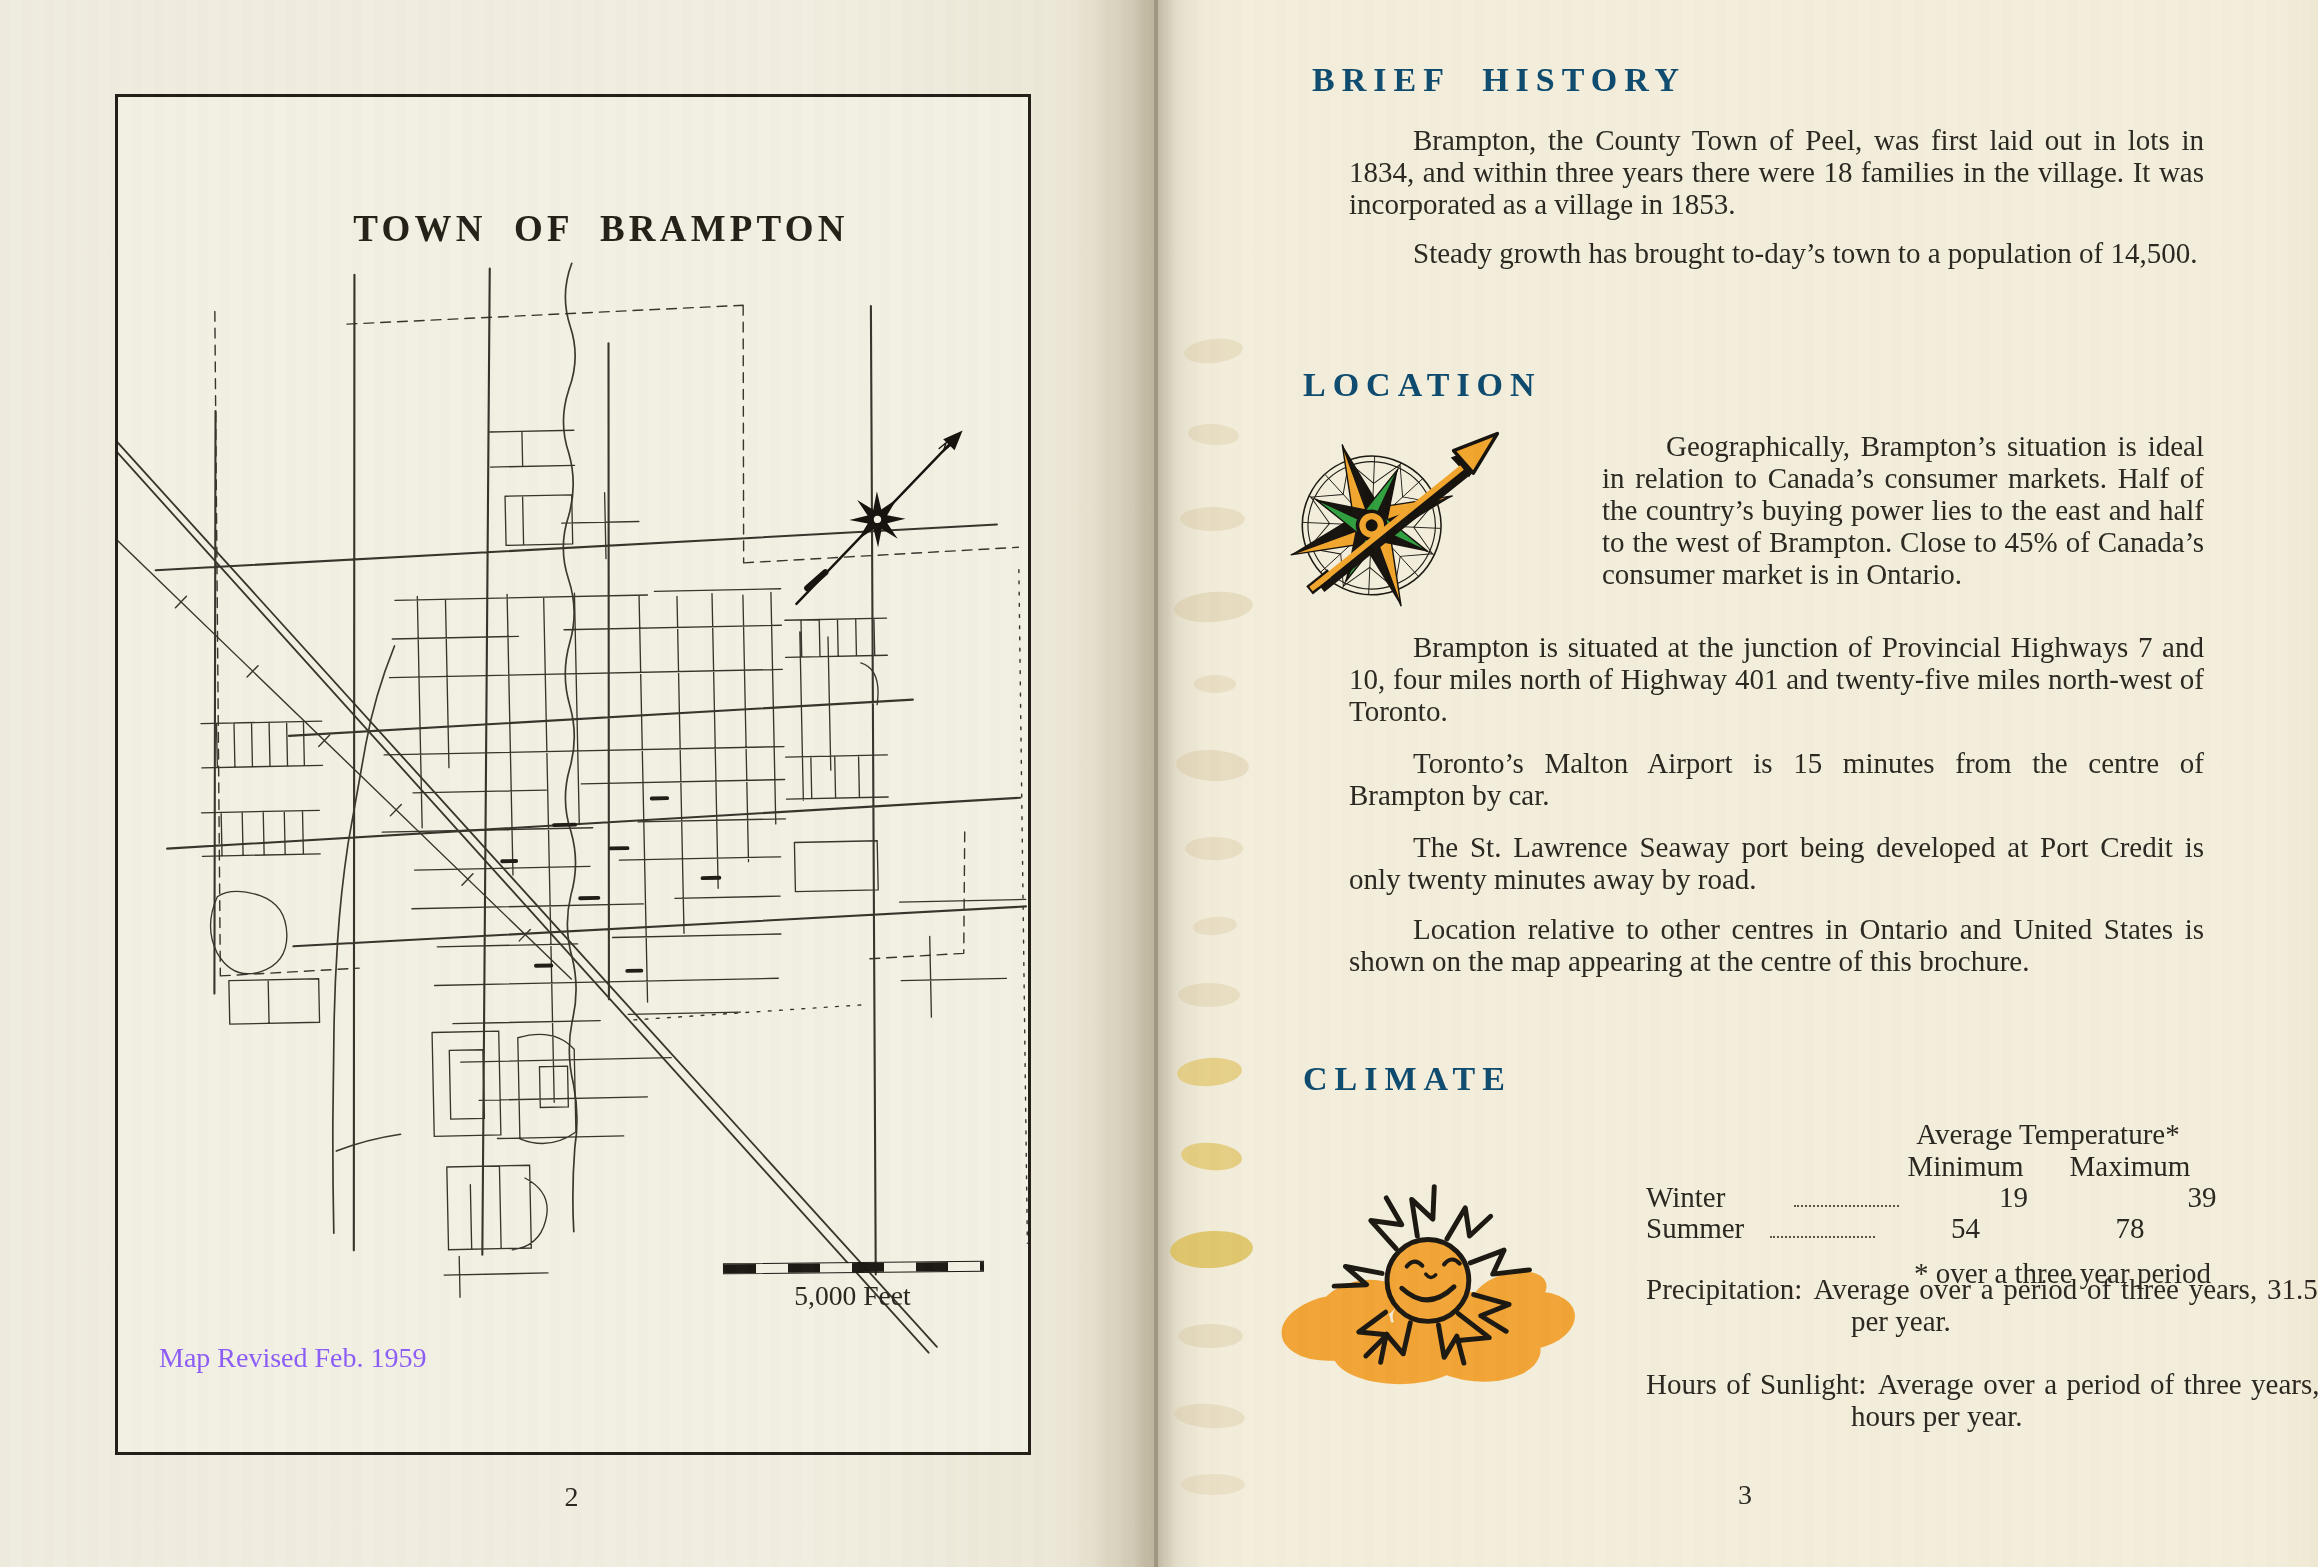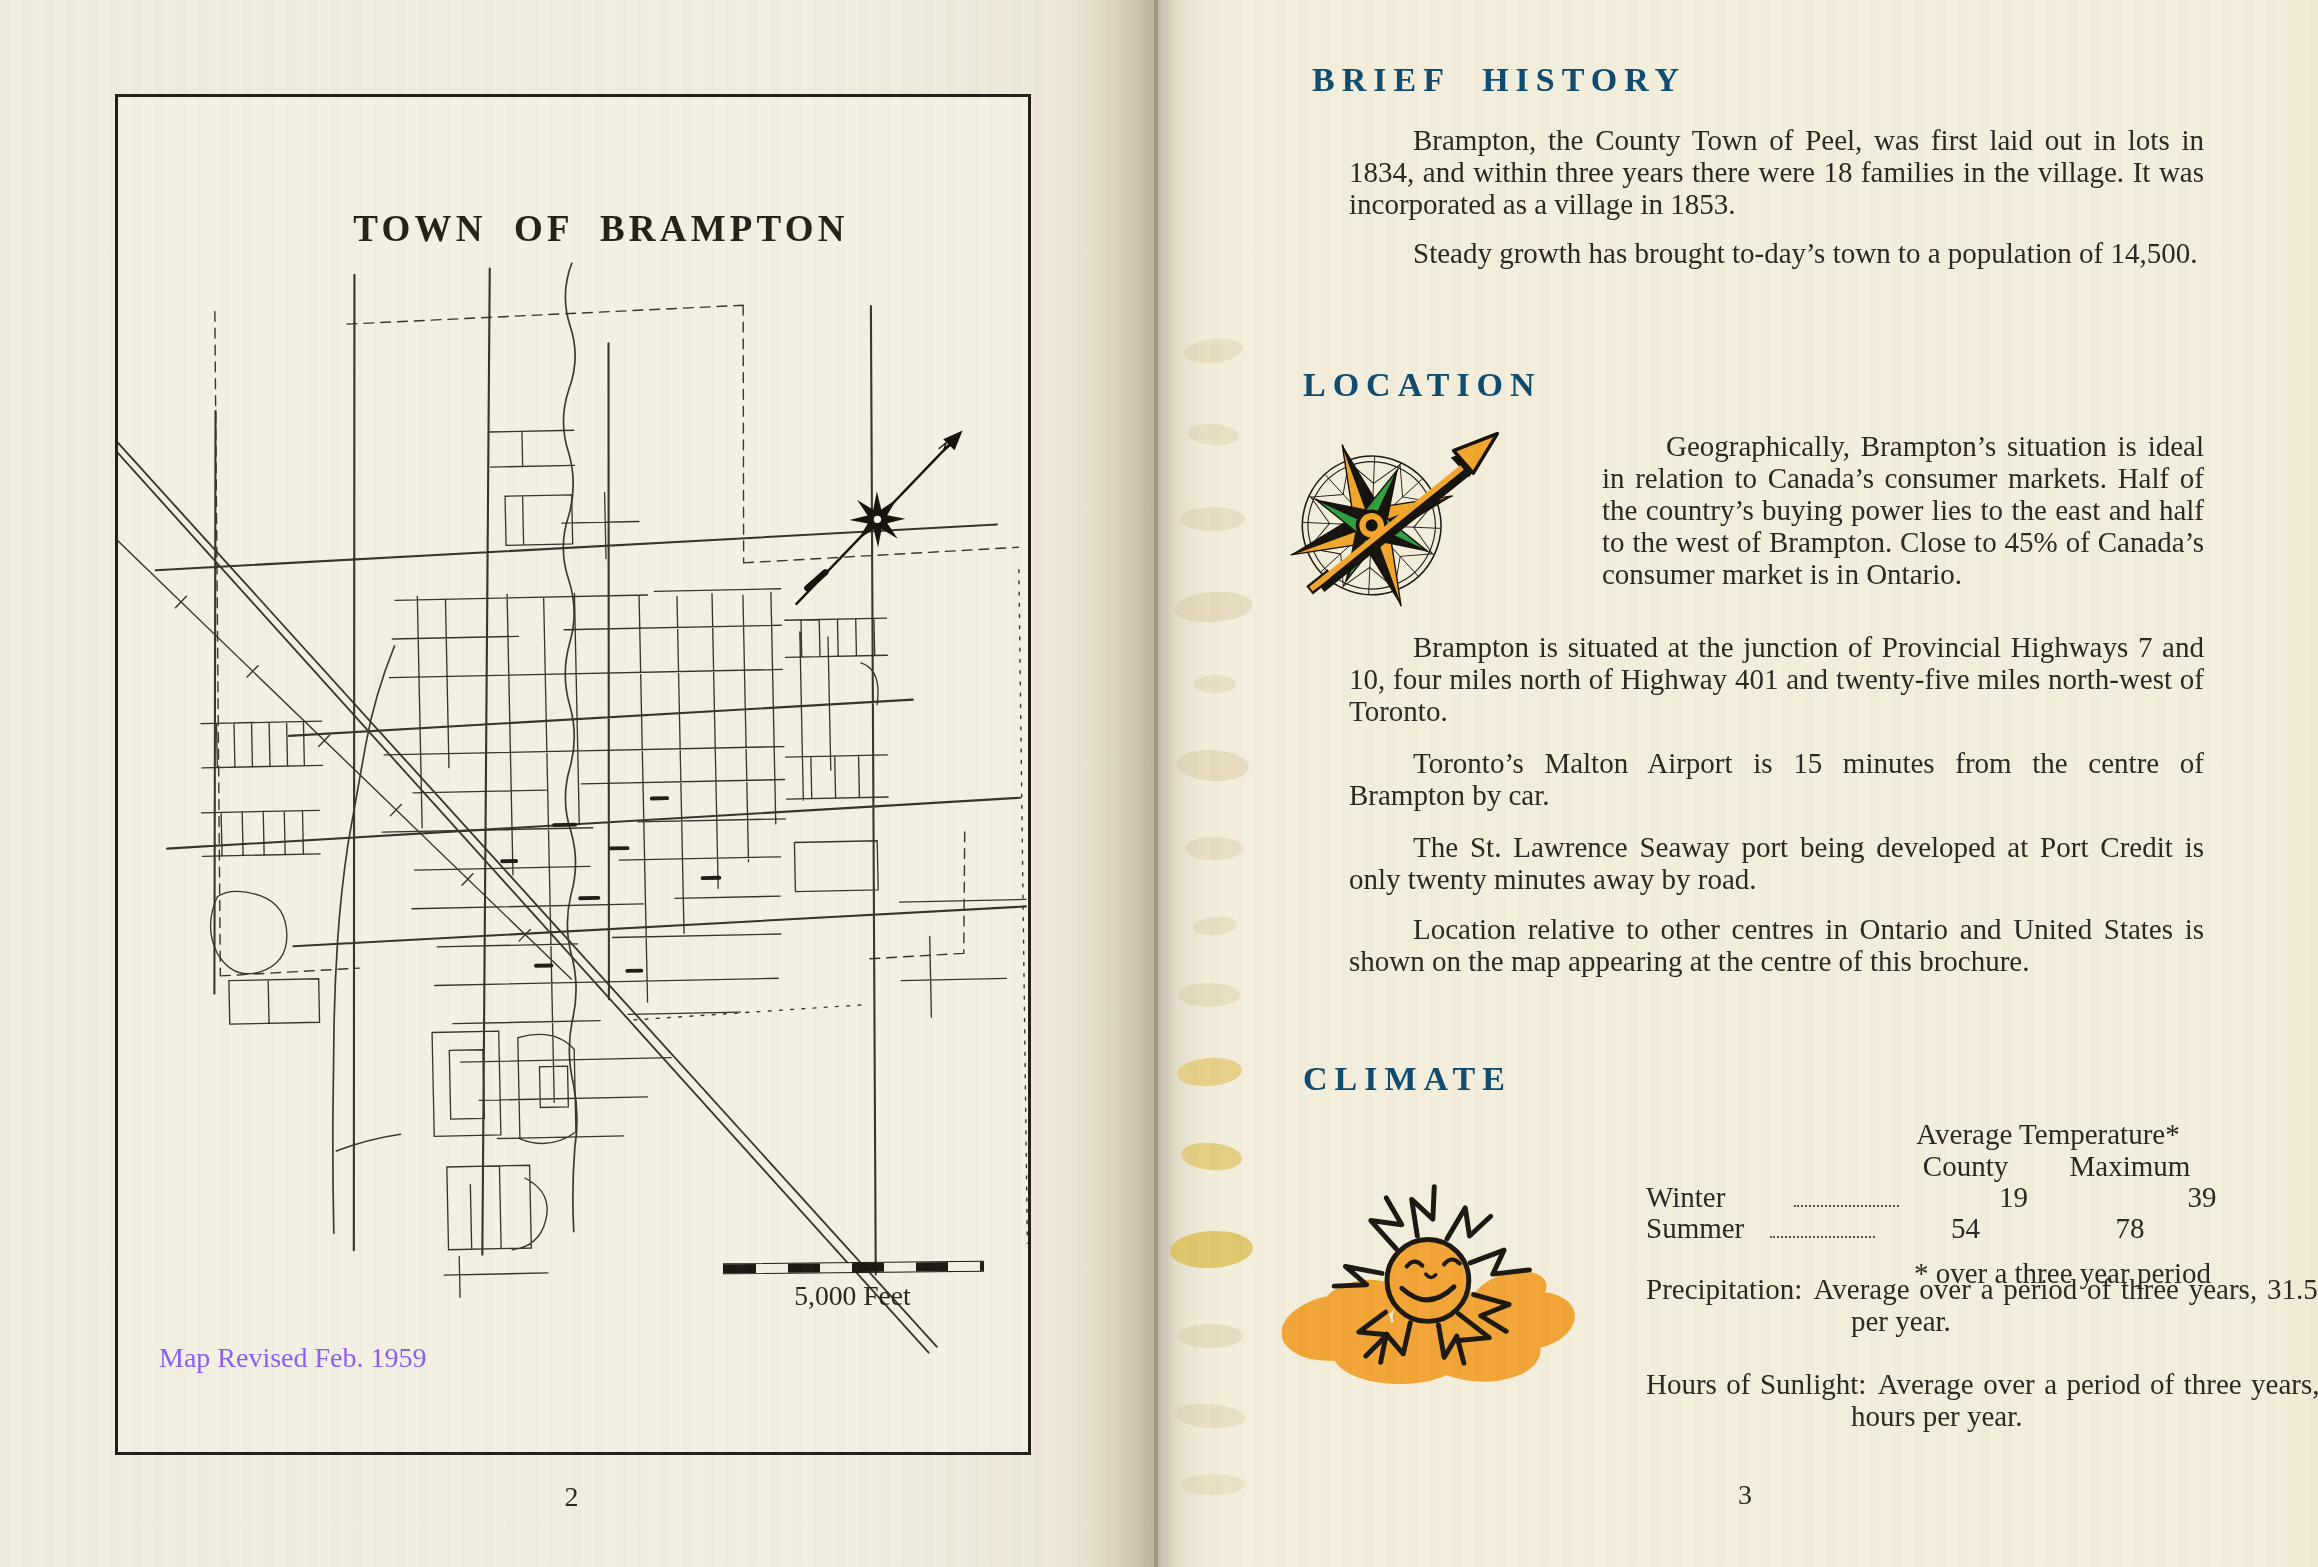--- a/index.html
+++ b/index.html
@@ -286,21 +286,21 @@
       <path d="M222,176 q7,9 14,1" fill="none" stroke="#1b1711" stroke-width="5" stroke-linecap="round"></path>
       <path d="M188,196 q37,34 74,-2" fill="none" stroke="#1b1711" stroke-width="7" stroke-linecap="round"></path>
     </g>
   </svg>
 
   <div class="body t-title" style="position:absolute;">Average Temperature*</div>
 
   <div class="t-grid" id="t-head">
     <span></span>
       <span></span>
-    <span class="t-c">County</span>
+    <span class="t-c">Minimum</span>
     <span class="t-c">Maximum</span>
   </div>
   <div class="t-grid" id="t-row0">
     <span>Winter</span>
     <span><span class="dots"></span></span>
     <span class="t-c">19</span>
     <span class="t-c">39</span>
   </div>
   <div class="t-grid" id="t-row1">
     <span>Summer</span>

